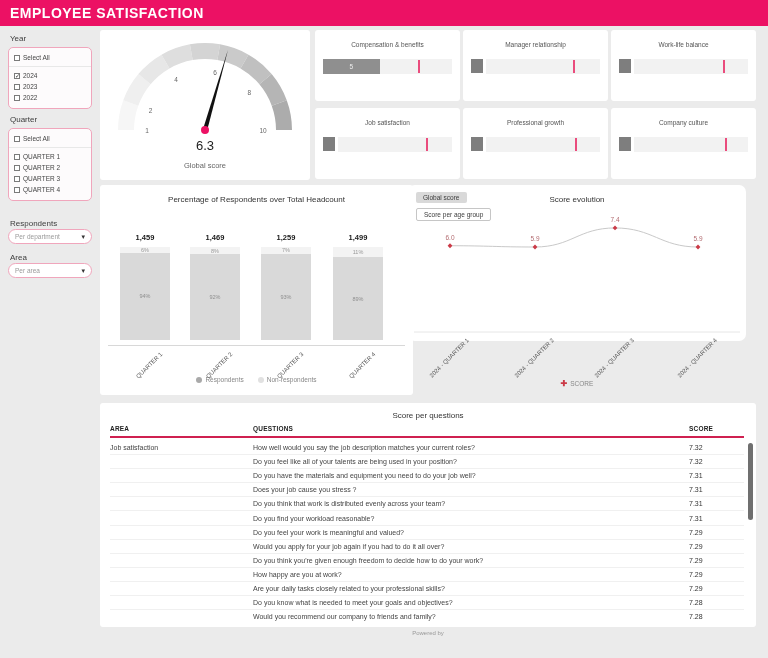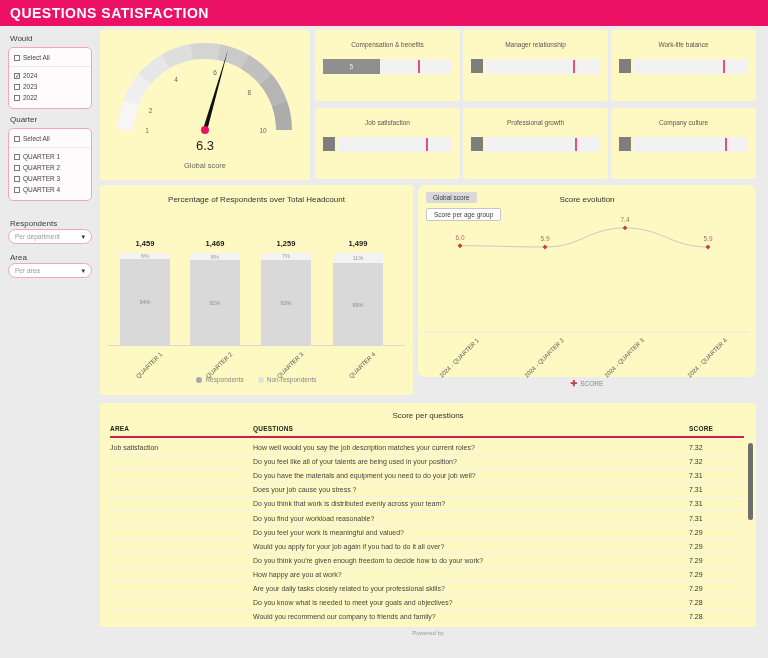--- a/index.html
+++ b/index.html
@@ -14,52 +14,52 @@
   .filter-box { position:absolute; left:8px; width:84px; background:#fdfbfc; border:1px solid #f0a6bc; border-radius:5px; padding:4px 0 5px 0; }
   .fb-row { height:11px; display:flex; align-items:center; gap:3px; padding:0 5px; font-size:6.5px; color:#444; cursor:pointer; }
   .fb-sep { border-top:1px solid #e8e8e8; margin:3px 0; }
   .cb { width:6px; height:6px; border:1px solid #7a7a7a; background:#fff; flex:none; position:relative; }
   .cb.checked::after { content:"✓"; position:absolute; top:-1.5px; left:0; font-size:6px; color:#333; }
   .filter-select { position:absolute; left:8px; width:84px; height:15px; background:#fff; border:1px solid #f0a6bc; border-radius:8px;
                    display:flex; align-items:center; justify-content:space-between; padding:0 6px; font-size:6.5px; color:#9a9a9a; cursor:pointer; }
   .caret { color:#333; font-size:7px; }
 
   
-  .card { position:absolute; background:#fef9c3; border-radius:3px; }
+  .card { position:absolute; background:#ffffff; border-radius:3px; }
 
   
   .gauge-card { left:100px; top:30px; width:210px; height:150px; }
   .gauge-value { position:absolute; top:108px; width:100%; text-align:center; font-size:13px; color:#1d1d1d; }
   .gauge-caption { position:absolute; top:131px; width:100%; text-align:center; font-size:7.5px; color:#666; }
 
   
   .kpi-card { width:145px; height:71px; }
   .kpi-title { text-align:center; font-size:6.5px; color:#555; margin-top:11px; }
   .kpi-body { display:flex; align-items:center; margin:10px 8px 0 8px; height:16px; }
   .kpi-square { width:12px; height:14px; background:#7e7e7e; margin-right:3px; flex:none; }
   .kpi-track { position:relative; flex:1; height:15px; background:#f2f2f2; }
   .kpi-bar { position:absolute; left:0; top:0; height:100%; background:#8f8f8f; color:#ededed; font-size:6.5px;
              display:flex; align-items:center; justify-content:center; }
   .kpi-target { position:absolute; top:1px; width:2px; height:13px; background:#ea4c7d; }
 
   
   .bars-card { left:100px; top:185px; width:313px; height:210px; }
   .chart-title { position:absolute; top:10px; left:0; width:100%; text-align:center; font-size:8px; color:#333; }
-  .bar-col { position:absolute; width:50px; top:68px; height:93px; display:flex; flex-direction:column; }
+  .bar-col { position:absolute; width:50px; top:62px; height:93px; display:flex; flex-direction:column; }
   .bar-total { position:absolute; width:50px; text-align:center; top:-14px; font-size:7.5px; font-weight:bold; color:#1a1a1a; }
   .seg-light { background:#f3f3f3; font-size:5.5px; color:#9a9a9a; text-align:center; overflow:hidden; display:flex; align-items:center; justify-content:center; }
   .seg-dark { background:#d9d9d9; flex:1; font-size:5.5px; color:#8f8f8f; display:flex; align-items:center; justify-content:center; }
   .axis-line { position:absolute; left:8px; right:8px; top:160px; border-top:1px solid #d8d8d8; }
   .rot-label { position:absolute; font-size:6px; color:#555; white-space:nowrap; transform:rotate(-45deg); transform-origin:100% 0; }
   .legend { position:absolute; left:0; width:100%; display:flex; justify-content:center; gap:14px; align-items:center; }
   .legend-item { display:flex; align-items:center; gap:3px; font-size:6.5px; color:#888; }
   .dot { width:6px; height:6px; border-radius:50%; }
 
   
-  .line-card { left:418px; top:185px; width:338px; height:192px;border-radius:7px; }
+  .line-card { left:408px; top:185px; width:338px; height:156px;border-radius:7px; }
   .btn { position:absolute; left:8px; font-size:6.5px; color:#3c3c3c; border-radius:2px; padding:2px 7px; cursor:pointer; white-space:nowrap; }
   .btn-active { top:7px; background:#d9d9d9; }
   .btn-ghost { top:23px; background:#fff; border:1px solid #c6c6c6; }
   .line-legend-plus { color:#cb3a47; font-size:8px; font-weight:bold; }
 
   
   .table-card { left:100px; top:403px; width:656px; height:224px;padding-left:47px; }
   .table-head { position:absolute; top:22px; left:10px; right:12px; display:grid; grid-template-columns:143px 1fr 55px;
                 font-size:6.5px; font-weight:bold; color:#222; padding-bottom:4px; border-bottom:2px solid #cf2050; letter-spacing:.2px; }
   .table-rows { position:absolute; top:38px; left:10px; right:12px; bottom:4px; overflow:hidden; }
@@ -74,23 +74,23 @@
   .brand-icon { width:9px; height:9px; border-radius:50%; background:conic-gradient(#d0021b 0 280deg, #2b2b2b 280deg 360deg); position:relative; }
   .brand-icon::after { content:""; position:absolute; inset:2.5px; background:#fdfdfd; border-radius:50%; }
   .brand-clic { color:#9b9b9b; }
   .brand-data { color:#333; }
 
   svg text { font-family:"Liberation Sans", sans-serif; }
 </style>
 </head>
 <body>
 
-<div class="header">QUESTIONS SATISFACTION</div>
-
-<div class="f-label" style="top:34px">Would</div>
+<div class="header">EMPLOYEE SATISFACTION</div>
+
+<div class="f-label" style="top:34px">Year</div>
 <div class="filter-box" style="top:47px">
   <div class="fb-row">
     <span class="cb"></span>
     <span>Select All</span>
   </div>
   <div class="fb-sep"></div>
   <div class="fb-row">
     <span class="cb checked"></span>
     <span>2024</span>
   </div>

